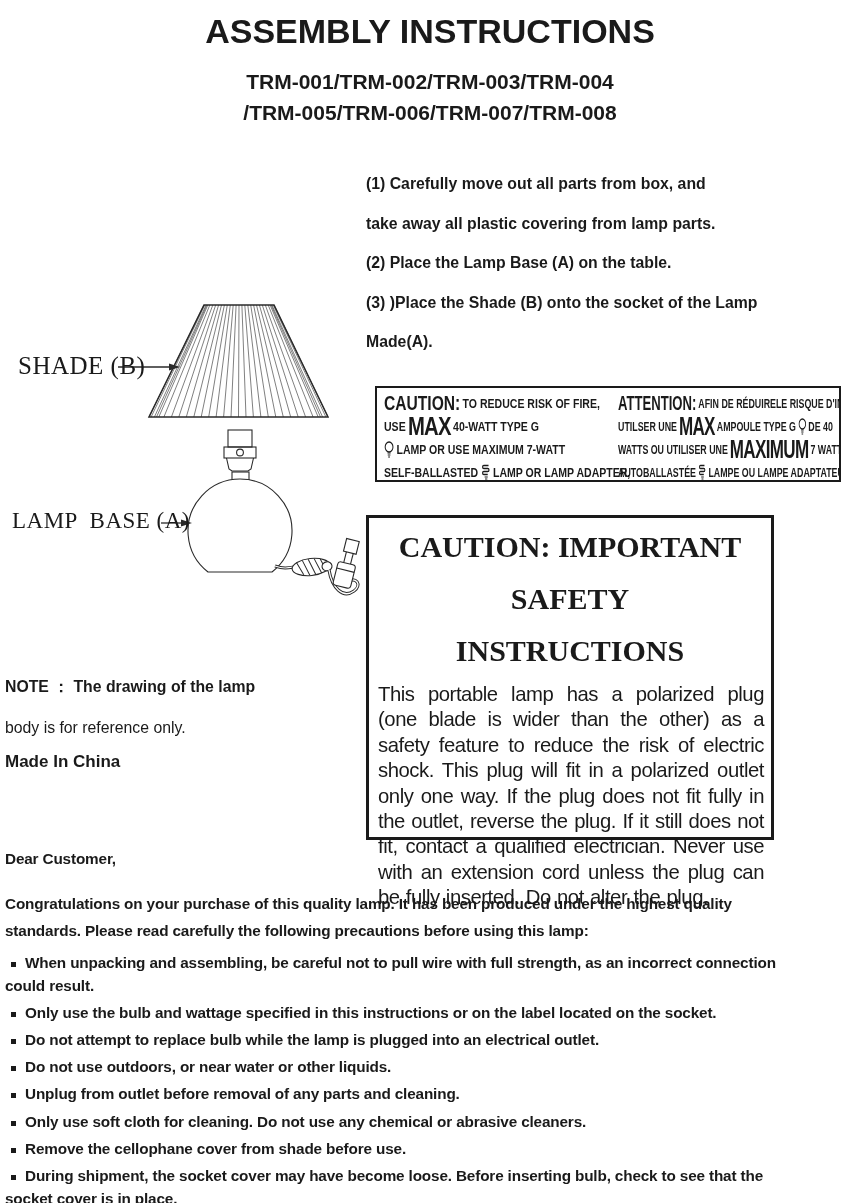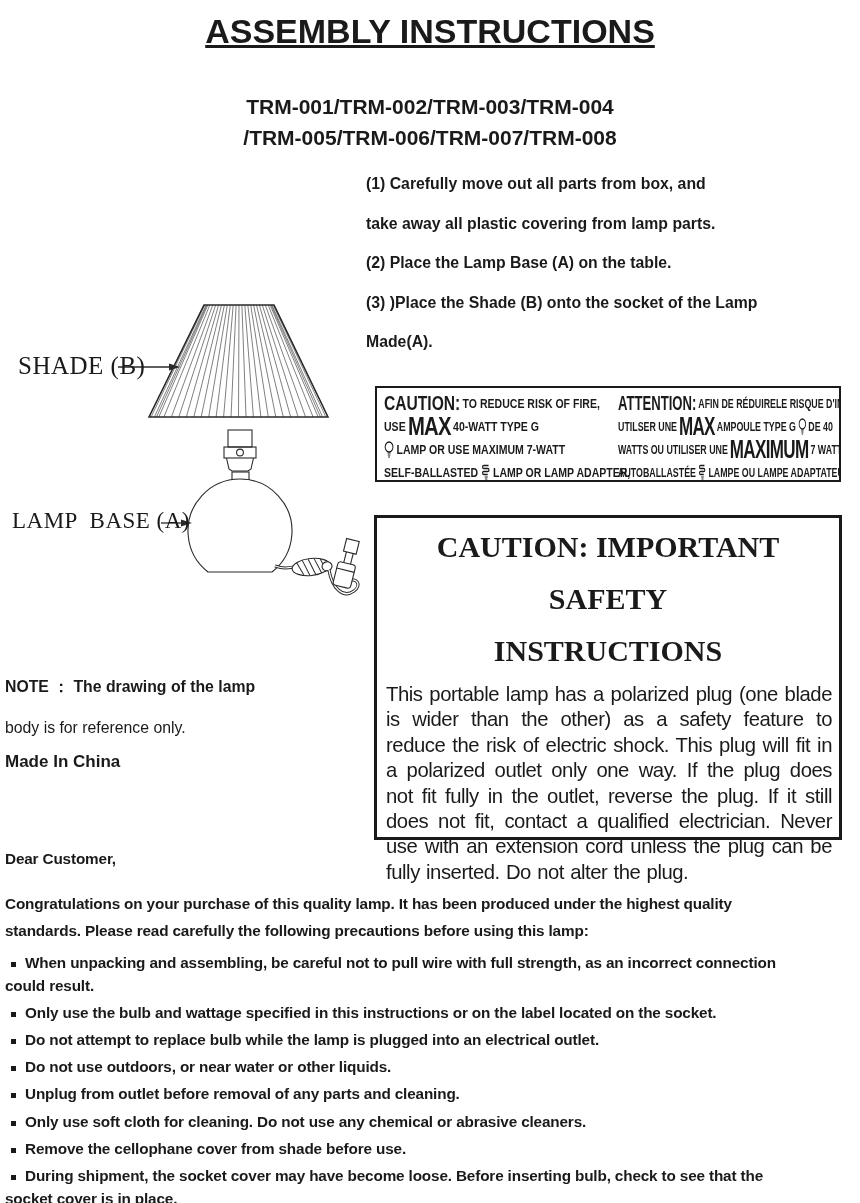--- a/index.html
+++ b/index.html
@@ -1,22 +1,22 @@
 <!DOCTYPE html>
 <html><head>
 <meta charset="utf-8">
 <style>
   html,body{margin:0;padding:0;background:#fff;}
   .page{position:relative;width:860px;height:1203px;background:#fff;color:#1a1a1a;
         font-family:"Liberation Sans",sans-serif;overflow:hidden;}
 
   .doc-title{position:absolute;top:12px;left:0;width:100%;text-align:center;
-             font-size:34px;font-weight:700;text-decoration:underline;}
+             font-size:34px;font-weight:700;}
   .models{position:absolute;top:66px;left:0;width:100%;text-align:center;
-          font-weight:700;font-size:21px;line-height:31px;margin-top:25px;}
+          font-weight:700;font-size:21px;line-height:31px;}
 
   .steps{position:absolute;left:366px;top:164px;width:488px;font-weight:700;font-size:15.8px;}
   .steps .step-line{line-height:39.5px;white-space:nowrap;}
 
   .diagram{position:absolute;left:85px;top:285px;width:290px;height:330px;}
   .shade-label{position:absolute;left:18px;top:352px;font-family:"Liberation Serif",serif;
                font-size:25px;letter-spacing:.5px;white-space:pre;}
   .base-label{position:absolute;left:12px;top:508px;font-family:"Liberation Serif",serif;
               font-size:23px;letter-spacing:.5px;white-space:pre;}
 
@@ -28,21 +28,21 @@
   .cond-en{transform:scaleX(.78);width:128%;}
   .cond-fr{transform:scaleX(.655);width:153%;}
   .lrow{display:flex;align-items:center;gap:3px;}
   .lr1{height:22px}.lr2{height:24px}.lr3{height:23px}.lr4{height:23px}.lr5{height:16px}
   .c-head{font-size:20px;}
   .c-max{font-size:26px;letter-spacing:-1px;}
   .c-txt{font-size:13.5px;}
   .c-sm{font-size:12px;}
   .bulb{flex:0 0 auto;}
 
-  .safety-box{position:absolute;left:374px;top:515px;width:468px;height:325px;
+  .safety-box{position:absolute;left:366px;top:515px;width:408px;height:325px;
               border:3px solid #1a1a1a;box-sizing:border-box;}
   .safety-title{text-align:center;font-family:"Liberation Serif",serif;font-weight:700;
                 font-size:30px;line-height:52px;margin-top:3px;}
   .safety-body{margin:5px 7px 0 9px;font-size:20.3px;line-height:25.4px;text-align:justify;
                letter-spacing:-.45px;word-spacing:1px;}
 
   .note-line1{position:absolute;left:5px;top:677px;font-weight:700;font-size:15.8px;}
   .note-line2{position:absolute;left:5px;top:719px;font-weight:400;font-size:15.8px;}
   .made-in{position:absolute;left:5px;top:752px;font-weight:700;font-size:17px;}
 

